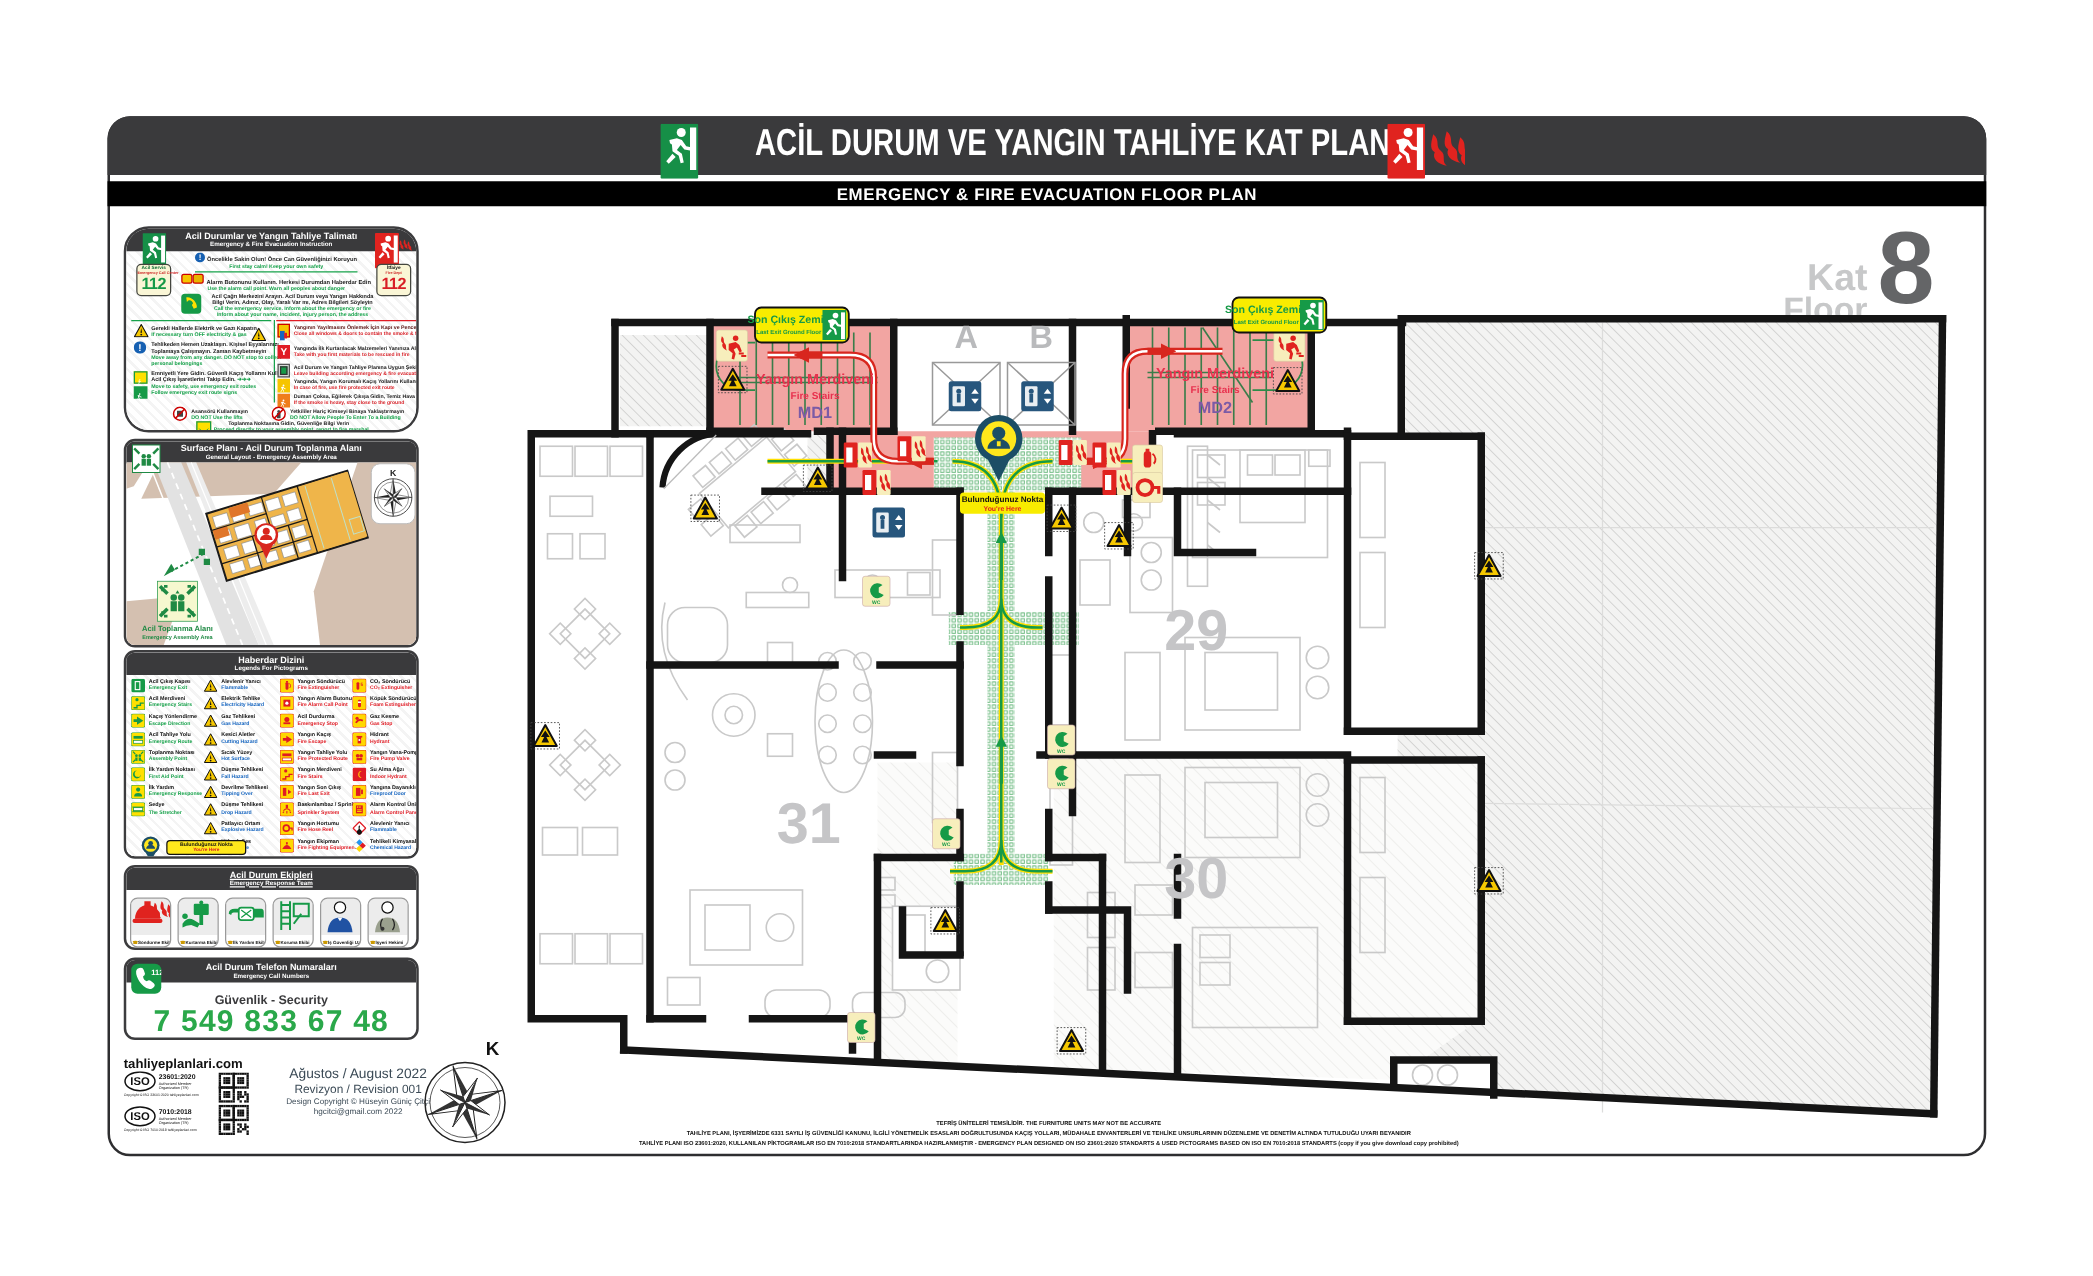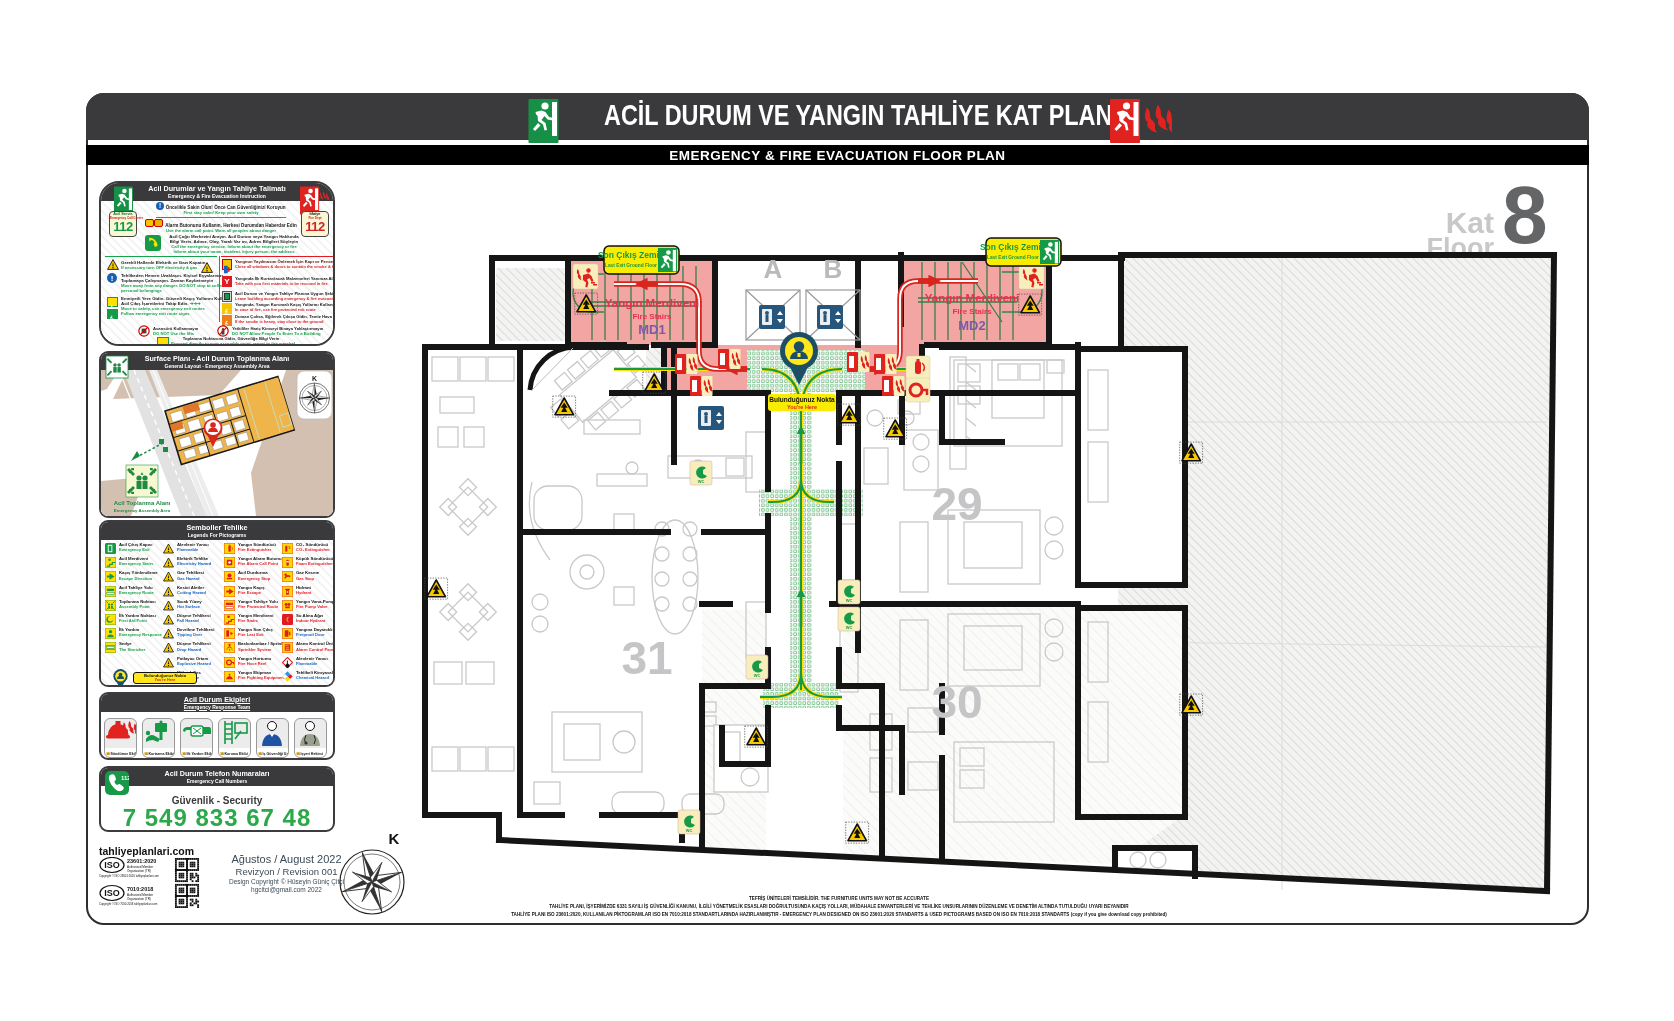--- a/index.html
+++ b/index.html
@@ -395,21 +395,21 @@
           <path d="M3,29 l6,-6 -2,-2 -6,6 Z"></path>
               <path d="M29,29 l-6,-6 2,-2 6,6 Z"></path>
         </g>
       </g>
     </svg>
   </div>
 
   <div class="panel" id="p3" style="top:425px;height:167px;">
     <div class="stripebg abs" style="left:0;top:17px;right:0;bottom:0;"></div>
     <div class="phead abs" style="left:0;right:0;top:0;">
-          <div class="t1">Semboller Tehlike</div>
+          <div class="t1">Haberdar Dizini</div>
           <div class="t2">Legends For Pictograms</div>
         </div>
     <div class="leg Lg" style="left:4px;top:20.0px;">
           <svg class="ic" viewBox="0 0 12 12">
             <rect width="12" height="12" rx="1.5" fill="#169a47"></rect>
             <rect x="3" y="2" width="5" height="8" fill="#fff"></rect>
             <rect x="4" y="3" width="3" height="6" fill="#169a47"></rect>
           </svg>
           <div class="lt">
             <div class="a">Acil Çıkış Kapısı</div>

